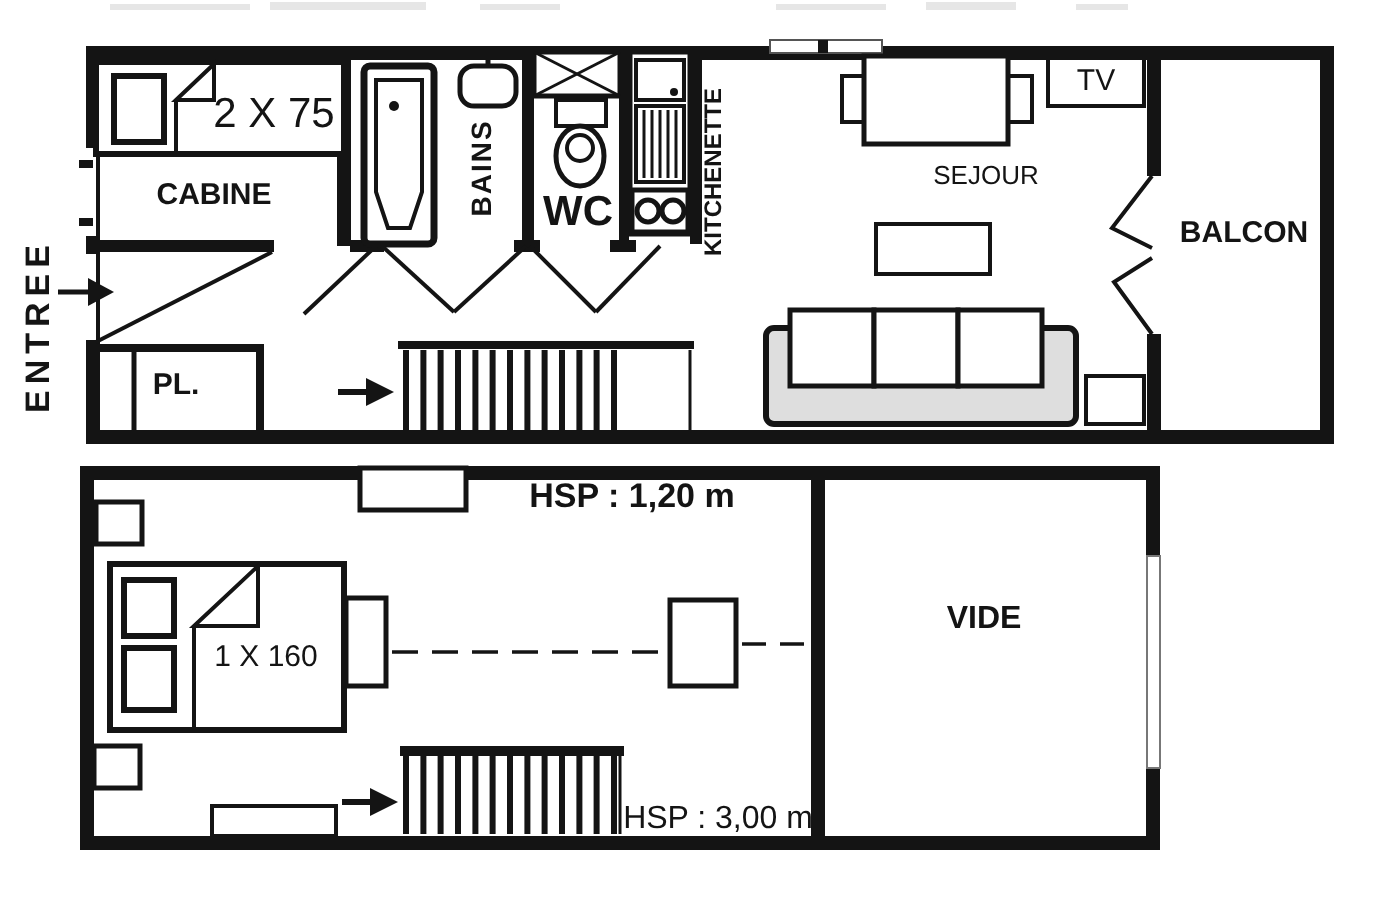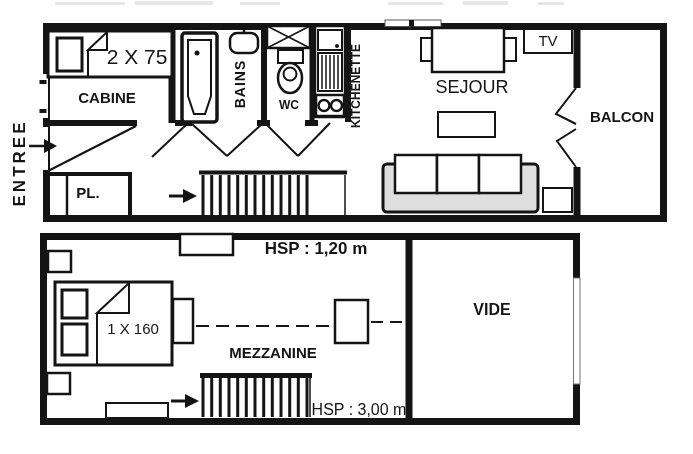--- a/index.html
+++ b/index.html
@@ -205,25 +205,24 @@
         <polygon points="185,394 199,401 185,408" fill="#141414" stroke="none"></polygon>
       </g>
     </g>
   </svg>
 
   <div class="lbl v b" style="left:20px;top:163px;font-size:17px;letter-spacing:3px">ENTREE</div>
   <div class="lbl b" style="left:107px;top:98px;font-size:15px">CABINE</div>
   <div class="lbl" style="left:137px;top:57px;font-size:21px">2 X 75</div>
   <div class="lbl b" style="left:88px;top:193px;font-size:15px">PL.</div>
   <div class="lbl v b" style="left:241px;top:84px;font-size:14px;letter-spacing:1px">BAINS</div>
-  <div class="lbl b" style="left:289px;top:106px;font-size:12px">WC</div>
+  <div class="lbl b" style="left:289px;top:106px;font-size:21px">WC</div>
   <div class="lbl v b" style="left:357px;top:86px;font-size:12px">KITCHENETTE</div>
-  <div class="lbl" style="left:472px;top:88px;font-size:18px">SEJOUR</div>
+  <div class="lbl" style="left:493px;top:88px;font-size:13px">SEJOUR</div>
   <div class="lbl" style="left:548px;top:41px;font-size:15px">TV</div>
   <div class="lbl b" style="left:622px;top:117px;font-size:15px">BALCON</div>
 
   <div class="lbl b" style="left:316px;top:249px;font-size:17px">HSP : 1,20 m</div>
   <div class="lbl" style="left:133px;top:329px;font-size:15px">1 X 160</div>
-  <div class="lbl b" style="left:273px;top:353px;font-size:15px">MEZZANINE</div>
   <div class="lbl b" style="left:492px;top:310px;font-size:16px">VIDE</div>
   <div class="lbl" style="left:359px;top:410px;font-size:16px">HSP : 3,00 m</div>
 
 </div>
 
 </body></html>

